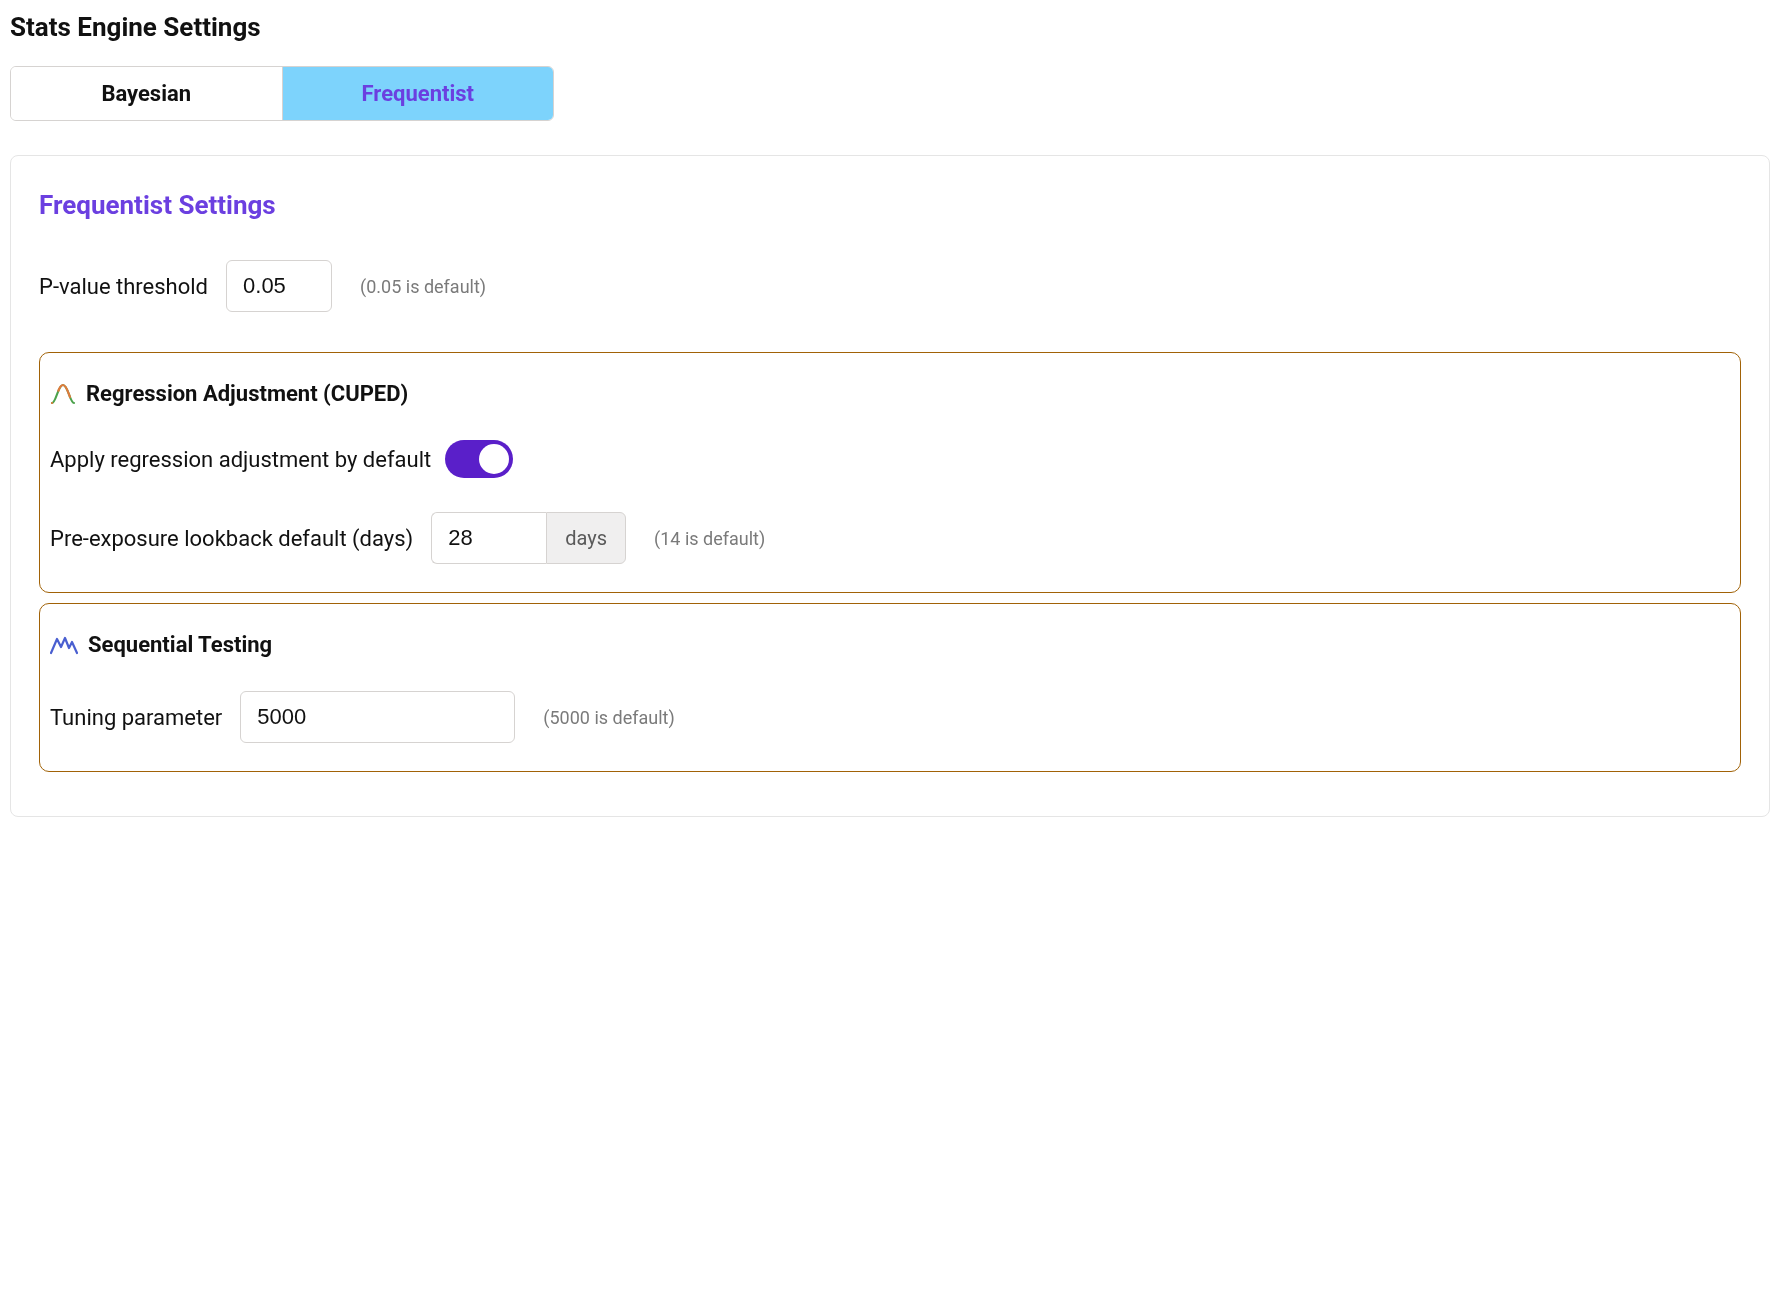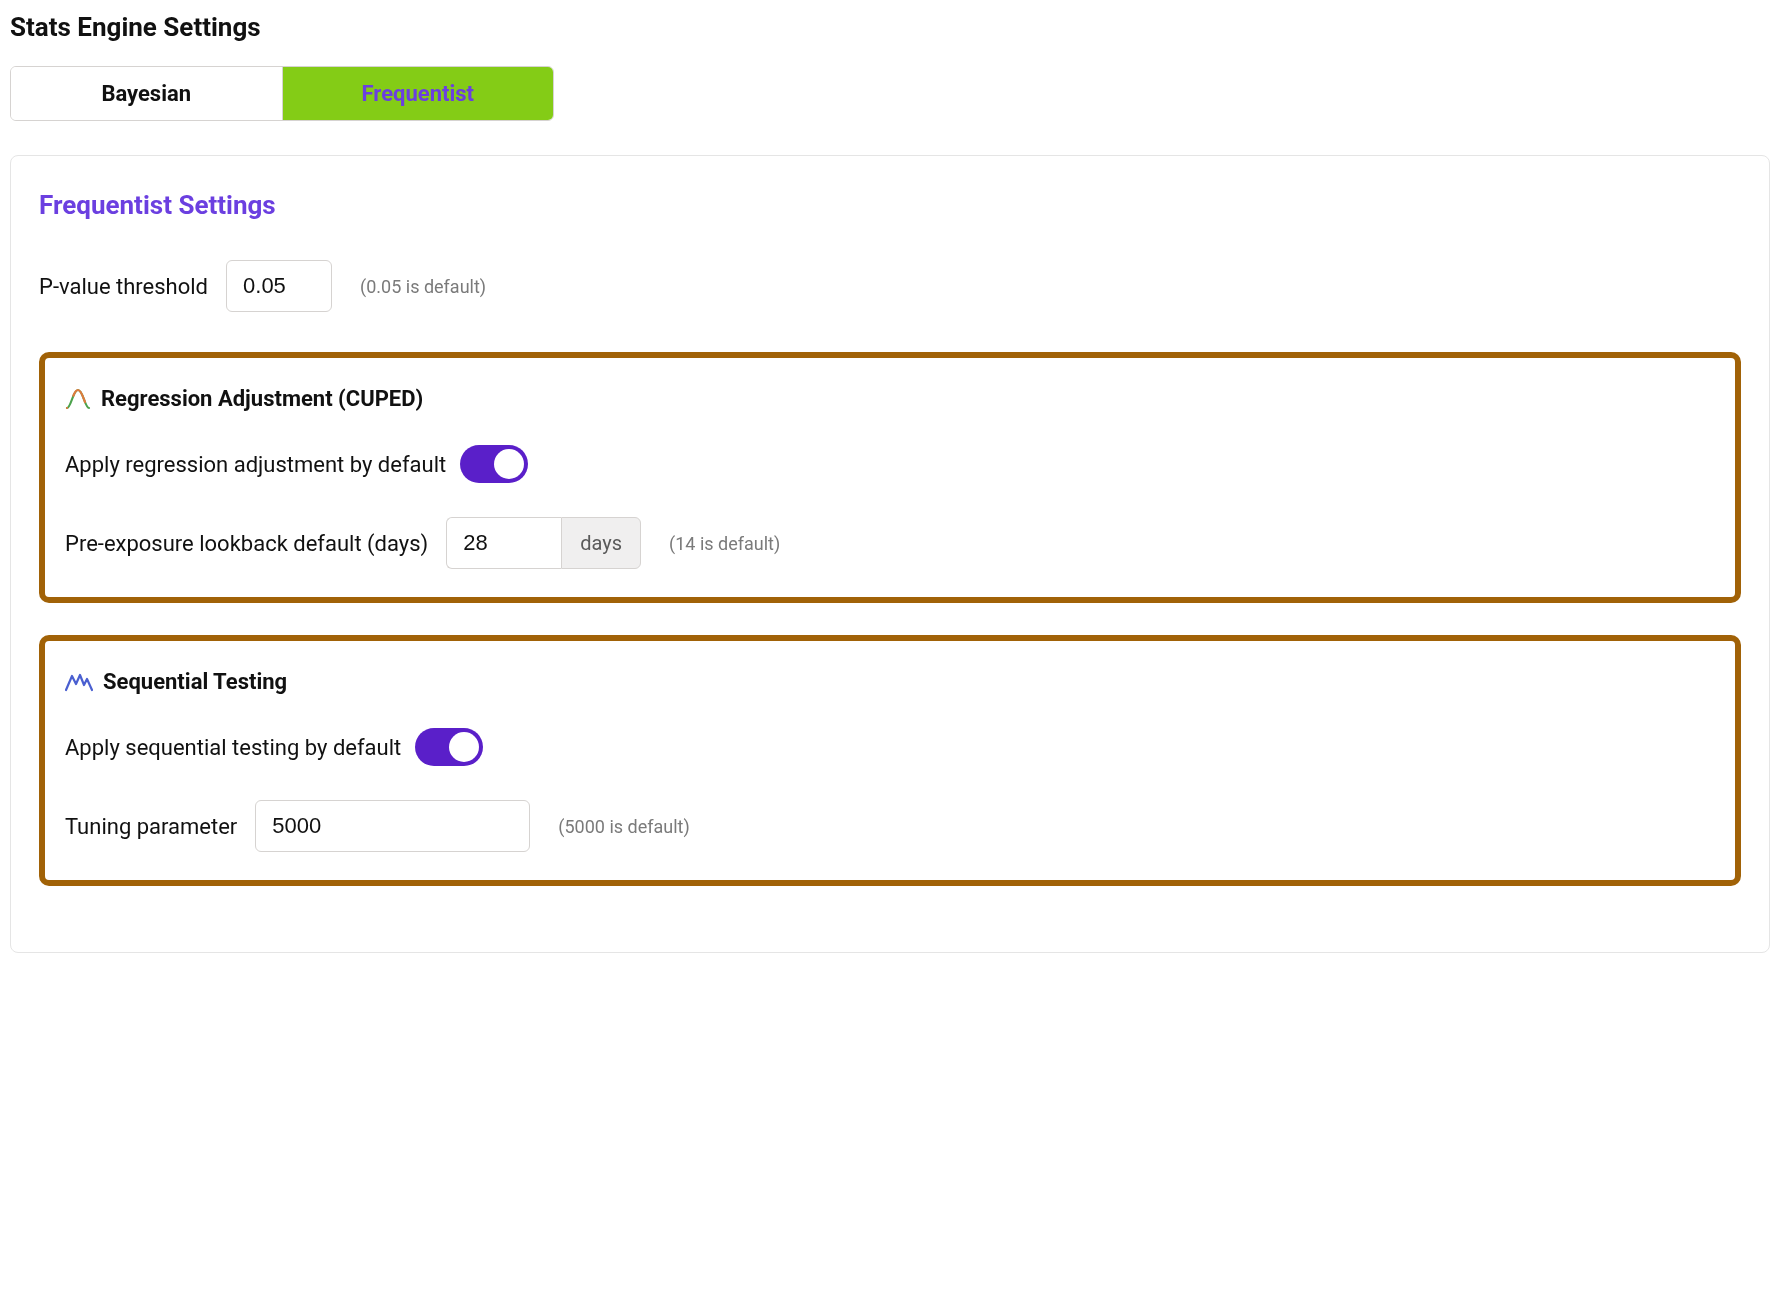--- a/index.html
+++ b/index.html
@@ -27,21 +27,21 @@
       flex: 1;
       text-align: center;
       padding: 14px 0;
       font-size: 22px;
       font-weight: 700;
       cursor: pointer;
       background: #fff;
       color: #111;
     }
     .tab.active {
-      background: #84cc16;
+      background: #7dd3fc;
       color: #6b3fe0;
     }
     .tab + .tab {
       border-left: 1px solid #d6d3d1;
     }
     .panel {
       margin-top: 34px;
       border: 1px solid #e5e5e5;
       border-radius: 8px;
       padding: 34px 28px;
@@ -72,24 +72,24 @@
     }
     .text-input.wide {
       width: 275px;
     }
     .hint {
       font-size: 18px;
       color: #7a7a7a;
       margin-left: 10px;
     }
     .subpanel {
-      border: 6px solid #a16207;
+      border: 1px solid #a16207;
       border-radius: 10px;
-      padding: 28px 20px;
-      margin-bottom: 32px;
+      padding: 28px 10px;
+      margin-bottom: 10px;
     }
     .subpanel-header {
       display: flex;
       align-items: center;
       gap: 10px;
       margin-bottom: 34px;
     }
     .subpanel-title {
       font-size: 22px;
       font-weight: 700;
@@ -201,26 +201,20 @@
   <div class="subpanel">
     <div class="subpanel-header">
       <span class="icon-wrap">
         <svg width="28" height="22" viewBox="0 0 28 22">
           <path d="M1 19 L7 5 L11 13 L15 4 L19 14 L22 8 L27 19" fill="none" stroke="#4a5fd0" stroke-width="2.2" stroke-linejoin="round" stroke-linecap="round"></path>
         </svg>
       </span>
       <span class="subpanel-title">Sequential Testing</span>
     </div>
 
-    <div class="toggle-row">
-      <span class="toggle-label">Apply sequential testing by default</span>
-      <div class="toggle">
-        <div class="knob"></div>
-      </div>
-    </div>
 
     <div class="subfield-row">
       <span class="field-label">Tuning parameter</span>
       <input class="text-input wide" type="text" value="5000" style="">
       <span class="hint">(5000 is default)</span>
     </div>
   </div>
 
 </div>
 

